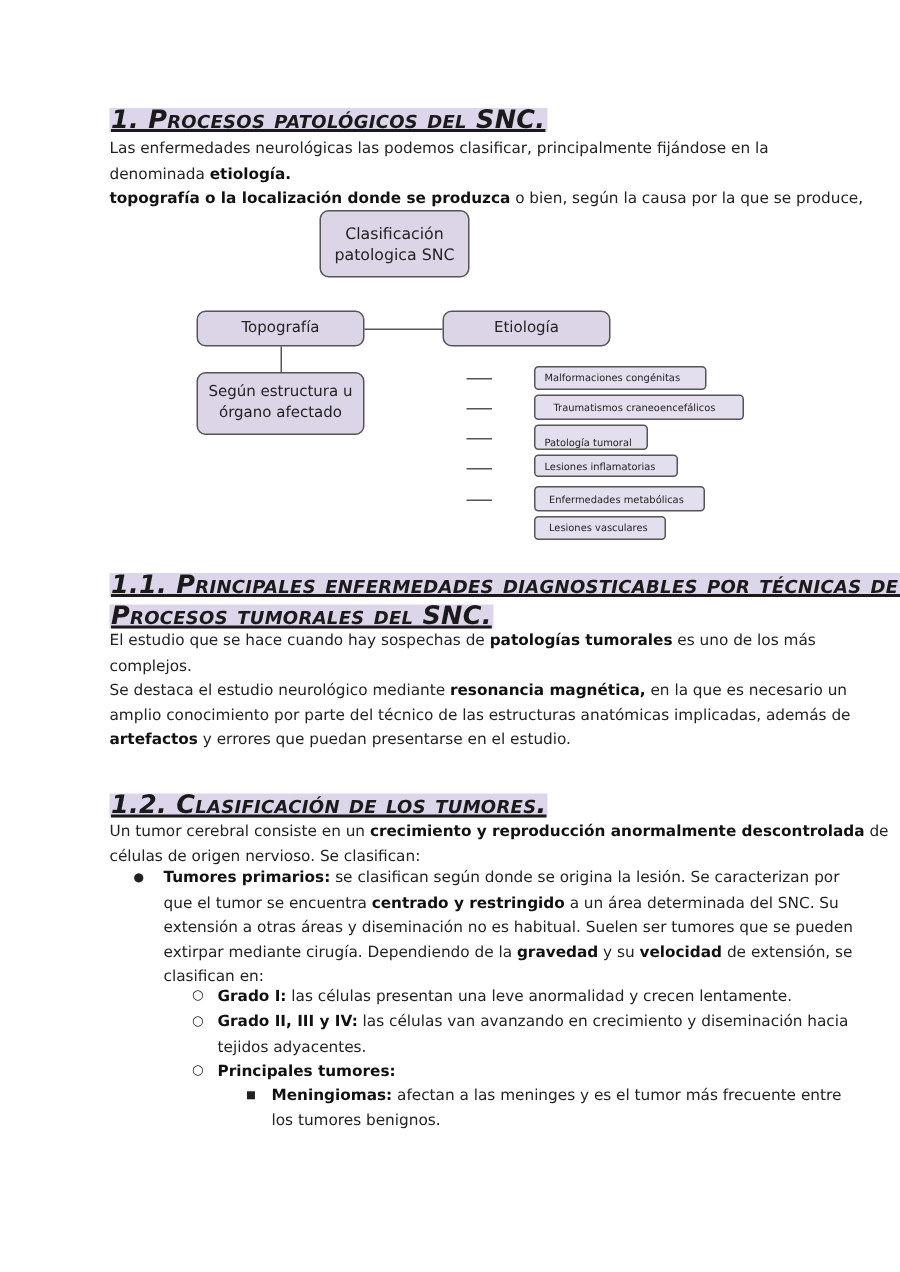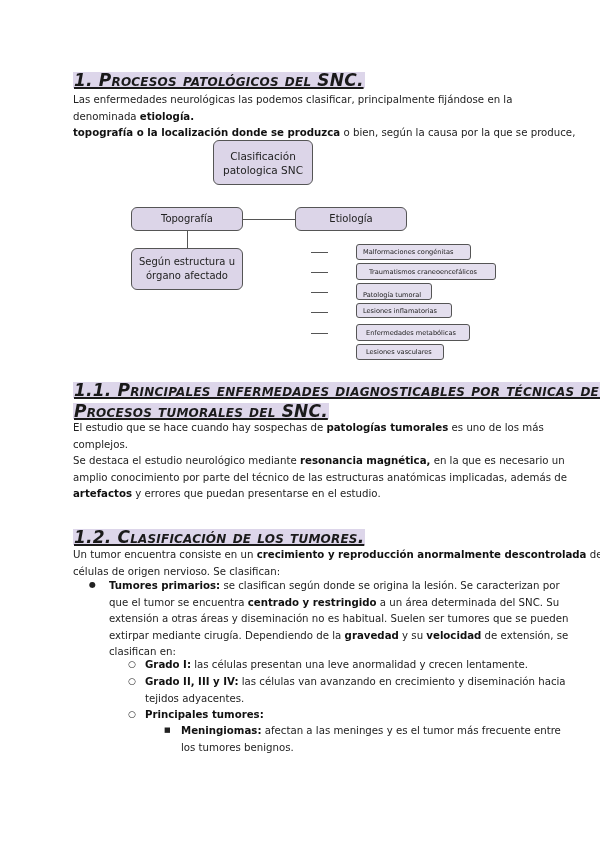--- a/index.html
+++ b/index.html
@@ -91,21 +91,21 @@
   <div class="para" style="top:420px;">
       <span class="line"><span>El estudio que se hace cuando hay sospechas de </span><b>patologías tumorales</b><span> es uno de los más</span></span>
       <span class="line"><span>complejos.</span></span>
       <span class="line"><span>Se destaca el estudio neurológico mediante </span><b>resonancia magnética,</b><span> en la que es necesario un</span></span>
       <span class="line"><span>amplio conocimiento por parte del técnico de las estructuras anatómicas implicadas, además de</span></span>
       <span class="line"><b>artefactos</b><span> y errores que puedan presentarse en el estudio.</span></span>
     </div>
 
   <div class="heading" style="top:529px;">1.2. Clasificación de los tumores.</div>
   <div class="para" style="top:547px;">
-      <span class="line"><span>Un tumor encuentra consiste en un </span><b>crecimiento y reproducción anormalmente descontrolada</b><span> de</span></span>
+      <span class="line"><span>Un tumor cerebral consiste en un </span><b>crecimiento y reproducción anormalmente descontrolada</b><span> de</span></span>
       <span class="line"><span>células de origen nervioso. Se clasifican:</span></span>
     </div>
 
   <div class="bullet" style="left:89px;top:580px;font-size:8px;">●</div>
   <div class="para" style="left:109px;top:578px;">
       <span class="line"><b>Tumores primarios:</b><span> se clasifican según donde se origina la lesión. Se caracterizan por</span></span>
       <span class="line"><span>que el tumor se encuentra </span><b>centrado y restringido</b><span> a un área determinada del SNC. Su</span></span>
       <span class="line"><span>extensión a otras áreas y diseminación no es habitual. Suelen ser tumores que se pueden</span></span>
       <span class="line"><span>extirpar mediante cirugía. Dependiendo de la </span><b>gravedad</b><span> y su </span><b>velocidad</b><span> de extensión, se</span></span>
       <span class="line"><span>clasifican en:</span></span>

